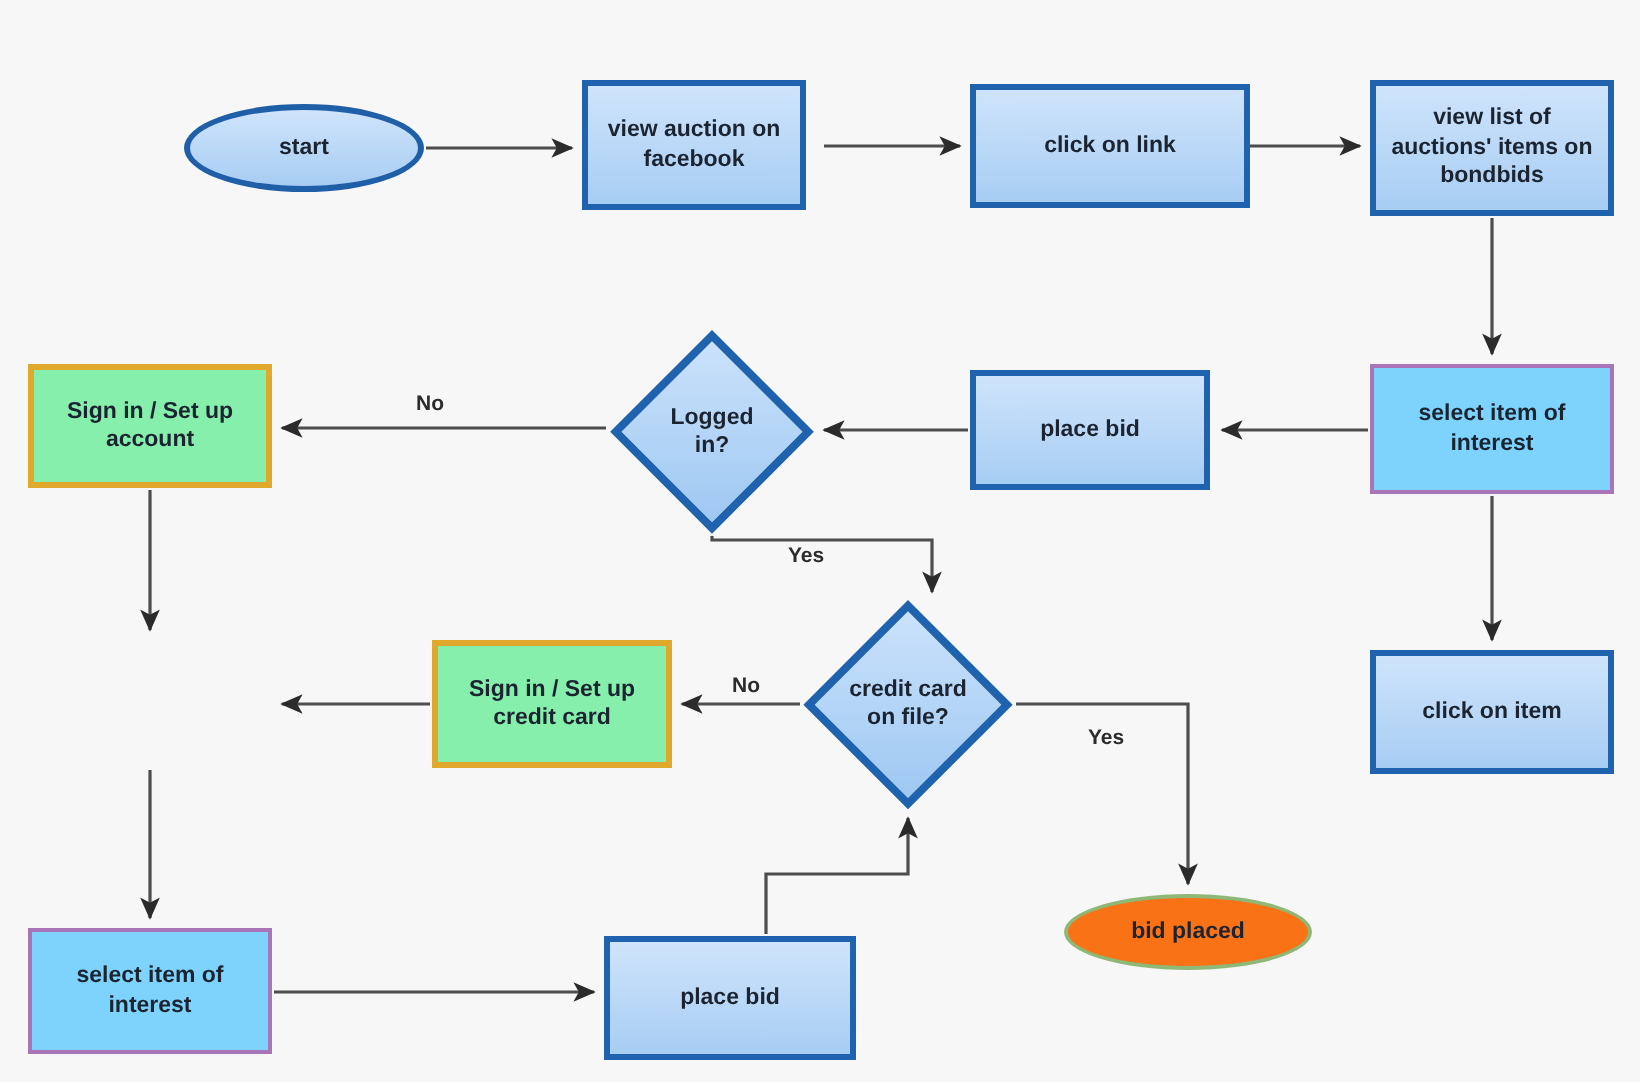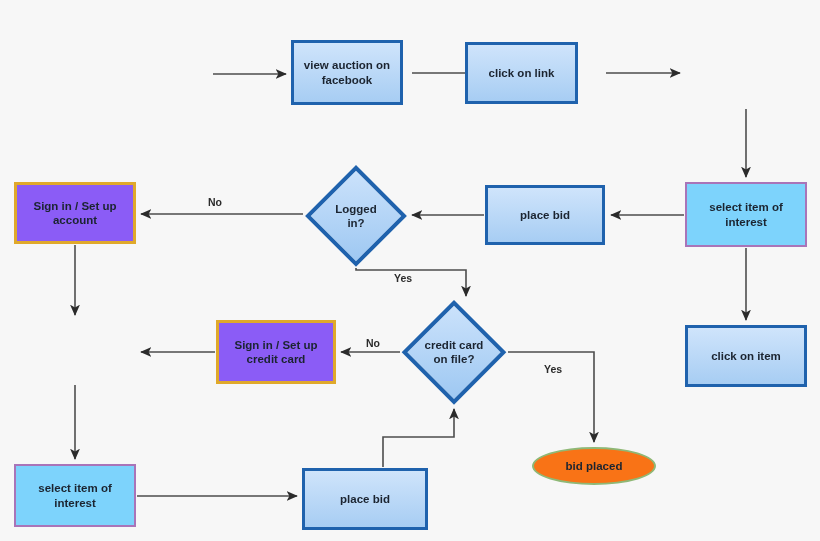--- a/index.html
+++ b/index.html
@@ -52,21 +52,21 @@
     border-radius: 50%/50%;
   }
   
   .n-end {
     background: #f97316;
     border: 2.5px solid #8fb876;
     border-radius: 50%/50%;
   }
   
   .n-orange {
-    background: #8b5cf6;
+    background: #86efac;
     border: 3px solid #e0a92b;
   }
   
   .n-red {
     background: #f5cfcf;
     border: 2.5px solid #c75b5b;
   }
   
   .n-purple {
     background: #7dd3fc;
@@ -146,30 +146,38 @@
       <path d="M 508 352 L 594 352 L 594 442" marker-end="url(#arrowdark)"></path>
 
       <line x1="75" y1="385" x2="75" y2="459" marker-end="url(#arrowdark)"></line>
 
       <line x1="137" y1="496" x2="297" y2="496" marker-end="url(#arrowdark)"></line>
 
       <path d="M 383 467 L 383 437 L 454 437 L 454 409" marker-end="url(#arrowdark)"></path>
     </g>
   </svg>
 
+  <div class="node n-start" style="left:92px; top:52px; width:120px; height:44px;">
+    <span class="lbl">start</span>
+  </div>
 
   <div class="node n-process" style="left:291px; top:40px; width:112px; height:65px;">
     <span class="lbl">view auction on
 facebook</span>
   </div>
 
-  <div class="node n-process" style="left:465px; top:42px; width:113px; height:62px;">
+  <div class="node n-process" style="left:485px; top:42px; width:140px; height:62px;">
     <span class="lbl">click on link</span>
   </div>
 
+  <div class="node n-process" style="left:685px; top:40px; width:122px; height:68px;">
+    <span class="lbl">view list of
+auctions' items on
+bondbids</span>
+  </div>
 
   <div class="node n-purple" style="left:685px; top:182px; width:122px; height:65px;">
     <span class="lbl">select item of
 interest</span>
   </div>
 
   <div class="node n-process" style="left:485px; top:185px; width:120px; height:60px;">
     <span class="lbl">place bid</span>
   </div>
 

